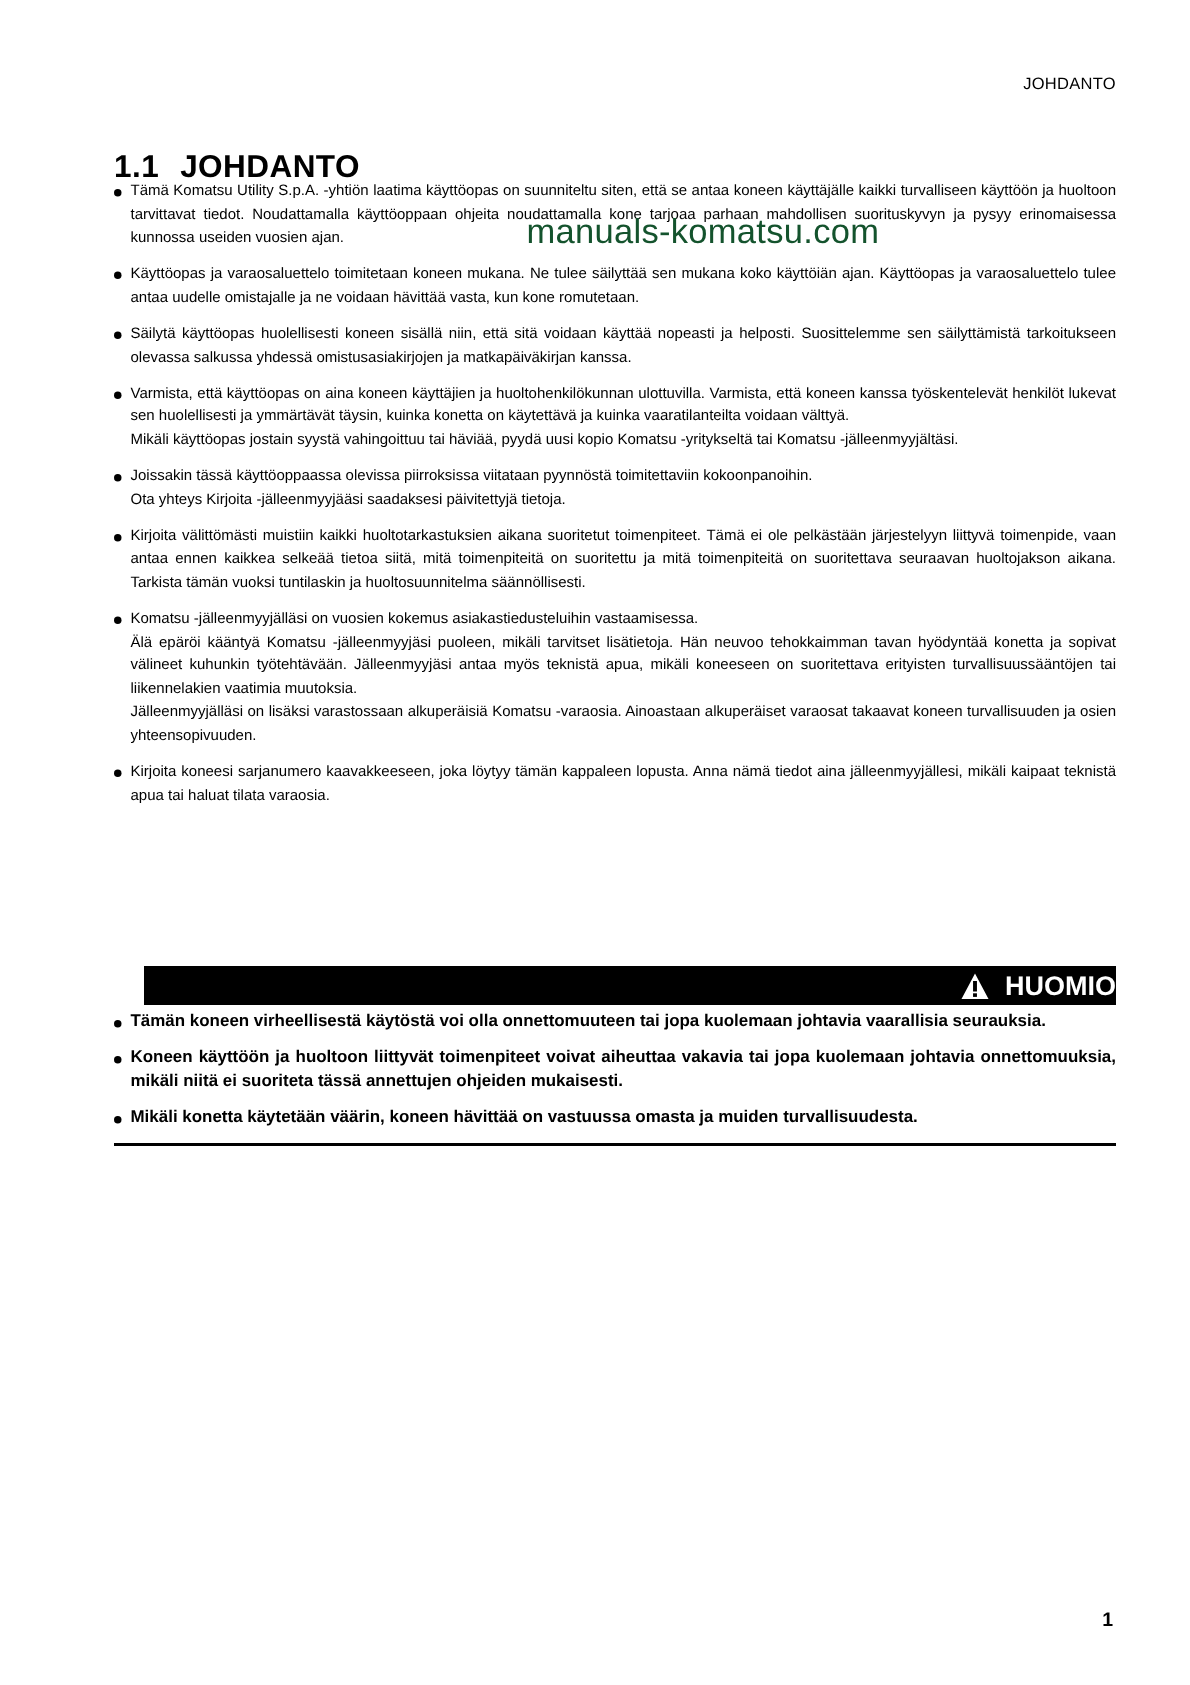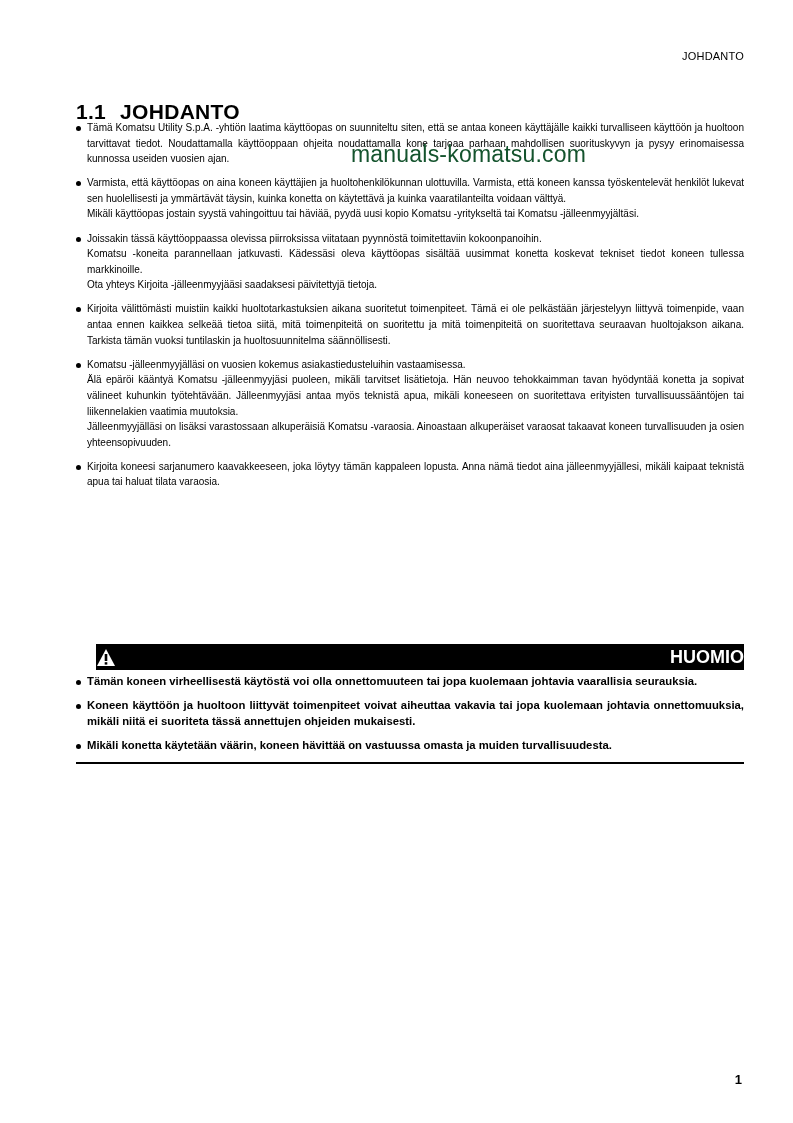--- a/index.html
+++ b/index.html
@@ -8,21 +8,21 @@
   .running-head { position:absolute; top:50px; right:49px; font-size:11px; letter-spacing:0.2px; }
   .title { position:absolute; left:76px; top:100px; font-size:21px; font-weight:bold; margin:0; letter-spacing:0.3px; }
   .title .num { margin-right:14px; }
   .content { position:absolute; left:76px; top:120px; width:668px; font-size:10px; line-height:15.6px; }
   .item { position:relative; padding-left:11px; margin-bottom:8.5px; text-align:justify; }
   .item .bullet { position:absolute; left:0; top:6px; width:5px; height:5px; border-radius:50%; background:#000; }
   .item p { margin:0; }
   .watermark { position:absolute; left:351px; top:141px; font-size:23px; color:#14532d; letter-spacing:0.2px;
                background:rgba(255,255,255,0.0); }
   .warning { position:absolute; left:76px; top:644px; width:668px; }
-  .warn-bar { background:#000; color:#fff; height:26px; display:flex; align-items:center; justify-content:space-between;
+  .warn-bar { background:#000; color:#fff; height:26px; display:flex; align-items:center; justify-content:flex-end;
               font-weight:bold; font-size:18px;margin-left:20px; }
   .warn-bar svg { margin-right:10px; }
   .warn-list { margin-top:4px; font-weight:bold; font-size:11.3px; line-height:15.6px; }
   .warn-list .item { margin-bottom:8.5px; }
   .warn-rule { height:2px; background:#000; margin-top:4px; }
   .page-num { position:absolute; right:51px; top:1072px; font-weight:bold; font-size:13px; }
 </style>
 </head>
 <body>
 
@@ -32,27 +32,34 @@
   <span class="num">1.1</span><span>JOHDANTO</span>
 </h1>
 
 <div class="content">
   <div class="item">
       <span class="bullet"></span>
     <p>Tämä Komatsu Utility S.p.A. -yhtiön laatima käyttöopas on suunniteltu siten, että se antaa koneen käyttäjälle kaikki turvalliseen käyttöön ja huoltoon tarvittavat tiedot. Noudattamalla käyttöoppaan ohjeita noudattamalla kone tarjoaa parhaan mahdollisen suorituskyvyn ja pysyy erinomaisessa kunnossa useiden vuosien ajan.</p>
     </div>
   <div class="item">
       <span class="bullet"></span>
+    <p>Käyttöopas ja varaosaluettelo toimitetaan koneen mukana. Ne tulee säilyttää sen mukana koko käyttöiän ajan. Käyttöopas ja varaosaluettelo tulee antaa uudelle omistajalle ja ne voidaan hävittää vasta, kun kone romutetaan.</p>
+    </div>
+  <div class="item">
+      <span class="bullet"></span>
+    <p>Säilytä käyttöopas huolellisesti koneen sisällä niin, että sitä voidaan käyttää nopeasti ja helposti. Suosittelemme sen säilyttämistä tarkoitukseen olevassa salkussa yhdessä omistusasiakirjojen ja matkapäiväkirjan kanssa.</p>
+    </div>
+  <div class="item">
+      <span class="bullet"></span>
     <p>Varmista, että käyttöopas on aina koneen käyttäjien ja huoltohenkilökunnan ulottuvilla. Varmista, että koneen kanssa työskentelevät henkilöt lukevat sen huolellisesti ja ymmärtävät täysin, kuinka konetta on käytettävä ja kuinka vaaratilanteilta voidaan välttyä.</p>
     <p>Mikäli käyttöopas jostain syystä vahingoittuu tai häviää, pyydä uusi kopio Komatsu -yritykseltä tai Komatsu -jälleenmyyjältäsi.</p>
     </div>
   <div class="item">
       <span class="bullet"></span>
     <p>Joissakin tässä käyttöoppaassa olevissa piirroksissa viitataan pyynnöstä toimitettaviin kokoonpanoihin.</p>
-    <p>Komatsu -koneita parannellaan jatkuvasti. Kädessäsi oleva käyttöopas sisältää uusimmat konetta koskevat tekniset tiedot koneen tullessa markkinoille.</p>
     <p>Ota yhteys Kirjoita -jälleenmyyjääsi saadaksesi päivitettyjä tietoja.</p>
     </div>
   <div class="item">
       <span class="bullet"></span>
     <p>Kirjoita välittömästi muistiin kaikki huoltotarkastuksien aikana suoritetut toimenpiteet. Tämä ei ole pelkästään järjestelyyn liittyvä toimenpide, vaan antaa ennen kaikkea selkeää tietoa siitä, mitä toimenpiteitä on suoritettu ja mitä toimenpiteitä on suoritettava seuraavan huoltojakson aikana. Tarkista tämän vuoksi tuntilaskin ja huoltosuunnitelma säännöllisesti.</p>
     </div>
   <div class="item">
       <span class="bullet"></span>
     <p>Komatsu -jälleenmyyjälläsi on vuosien kokemus asiakastiedusteluihin vastaamisessa.</p>
     <p>Älä epäröi kääntyä Komatsu -jälleenmyyjäsi puoleen, mikäli tarvitset lisätietoja. Hän neuvoo tehokkaimman tavan hyödyntää konetta ja sopivat välineet kuhunkin työtehtävään. Jälleenmyyjäsi antaa myös teknistä apua, mikäli koneeseen on suoritettava erityisten turvallisuussääntöjen tai liikennelakien vaatimia muutoksia.</p>

